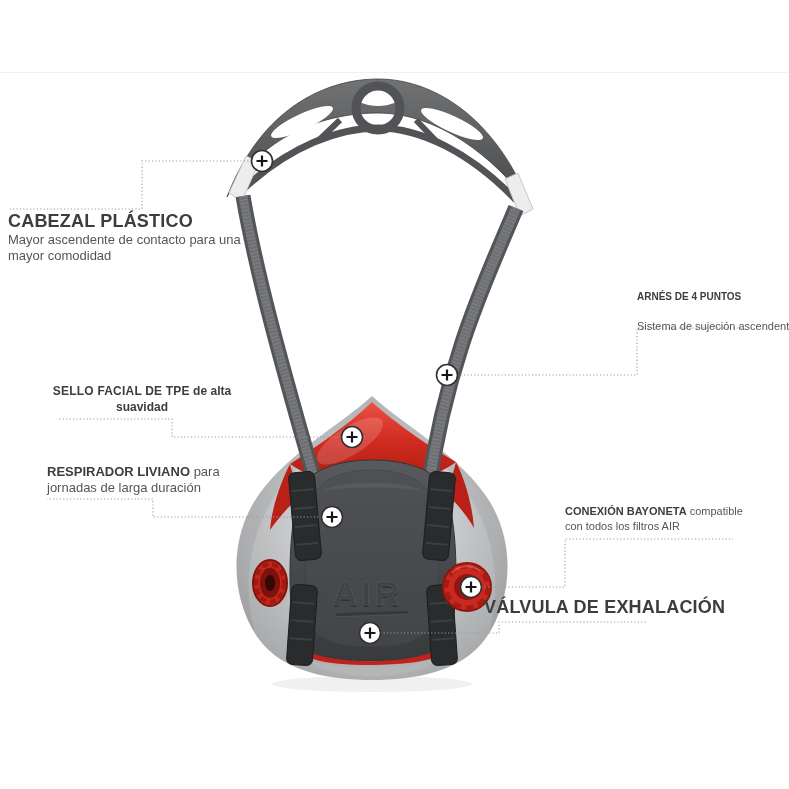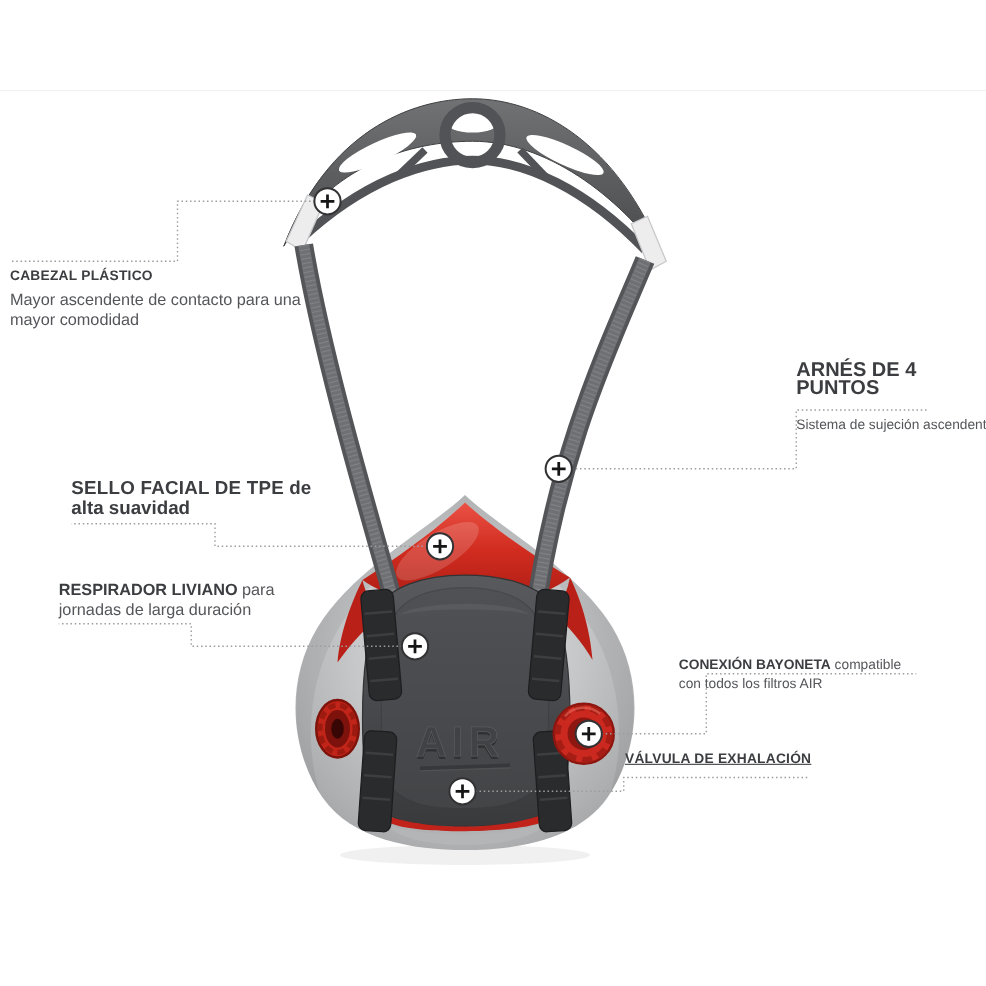--- a/index.html
+++ b/index.html
@@ -17,30 +17,30 @@
   #mask-art{position:absolute;left:0;top:0;}
   .callout{
     position:absolute;
     color:#55565a;
     font-family:"Liberation Sans",sans-serif;
   }
   .callout .t{font-weight:bold;color:#3c3d40;}
   .callout .d{font-weight:normal;}
   
   #co-cabezal{left:8px;top:213px;width:252px;font-size:13px;line-height:16px;}
-  #co-cabezal .t{display:block;font-size:11px;margin-bottom:3px;letter-spacing:.2px;}
+  #co-cabezal .t{display:block;font-size:18px;margin-bottom:3px;letter-spacing:.2px;}
   #co-arnes{left:637px;top:290px;width:152px;font-size:11px;line-height:14px;}
-  #co-arnes .t{display:block;font-size:16px;margin-bottom:15px;}
+  #co-arnes .t{display:block;font-size:10px;margin-bottom:15px;}
   #co-arnes .d{white-space:nowrap;}
-  #co-sello{left:57px;top:383px;width:192px;font-size:15px;line-height:16px;}
+  #co-sello{left:46px;top:383px;width:192px;font-size:12px;line-height:16px;text-align:center;}
   #co-sello .t{letter-spacing:.2px;}
   #co-sello .d{font-weight:bold;color:#3c3d40;}
   #co-respirador{left:47px;top:464px;width:178px;font-size:13px;line-height:16px;}
-  #co-conexion{left:543px;top:504px;width:184px;font-size:11px;line-height:14.5px;margin-top:21px;}
-  #co-valvula{left:500px;top:600px;width:220px;font-size:11px;line-height:15px;text-decoration:underline;}
+  #co-conexion{left:565px;top:504px;width:184px;font-size:11px;line-height:14.5px;}
+  #co-valvula{left:484px;top:600px;width:220px;font-size:18px;line-height:15px;}
   #co-valvula .t{white-space:nowrap;letter-spacing:.2px;}
 </style>
 </head>
 <body>
 
 <div id="stage">
 
   <div id="top-divider"></div>
 
   <svg id="mask-art" width="789" height="789" viewBox="0 0 789 789" xmlns="http://www.w3.org/2000/svg">

